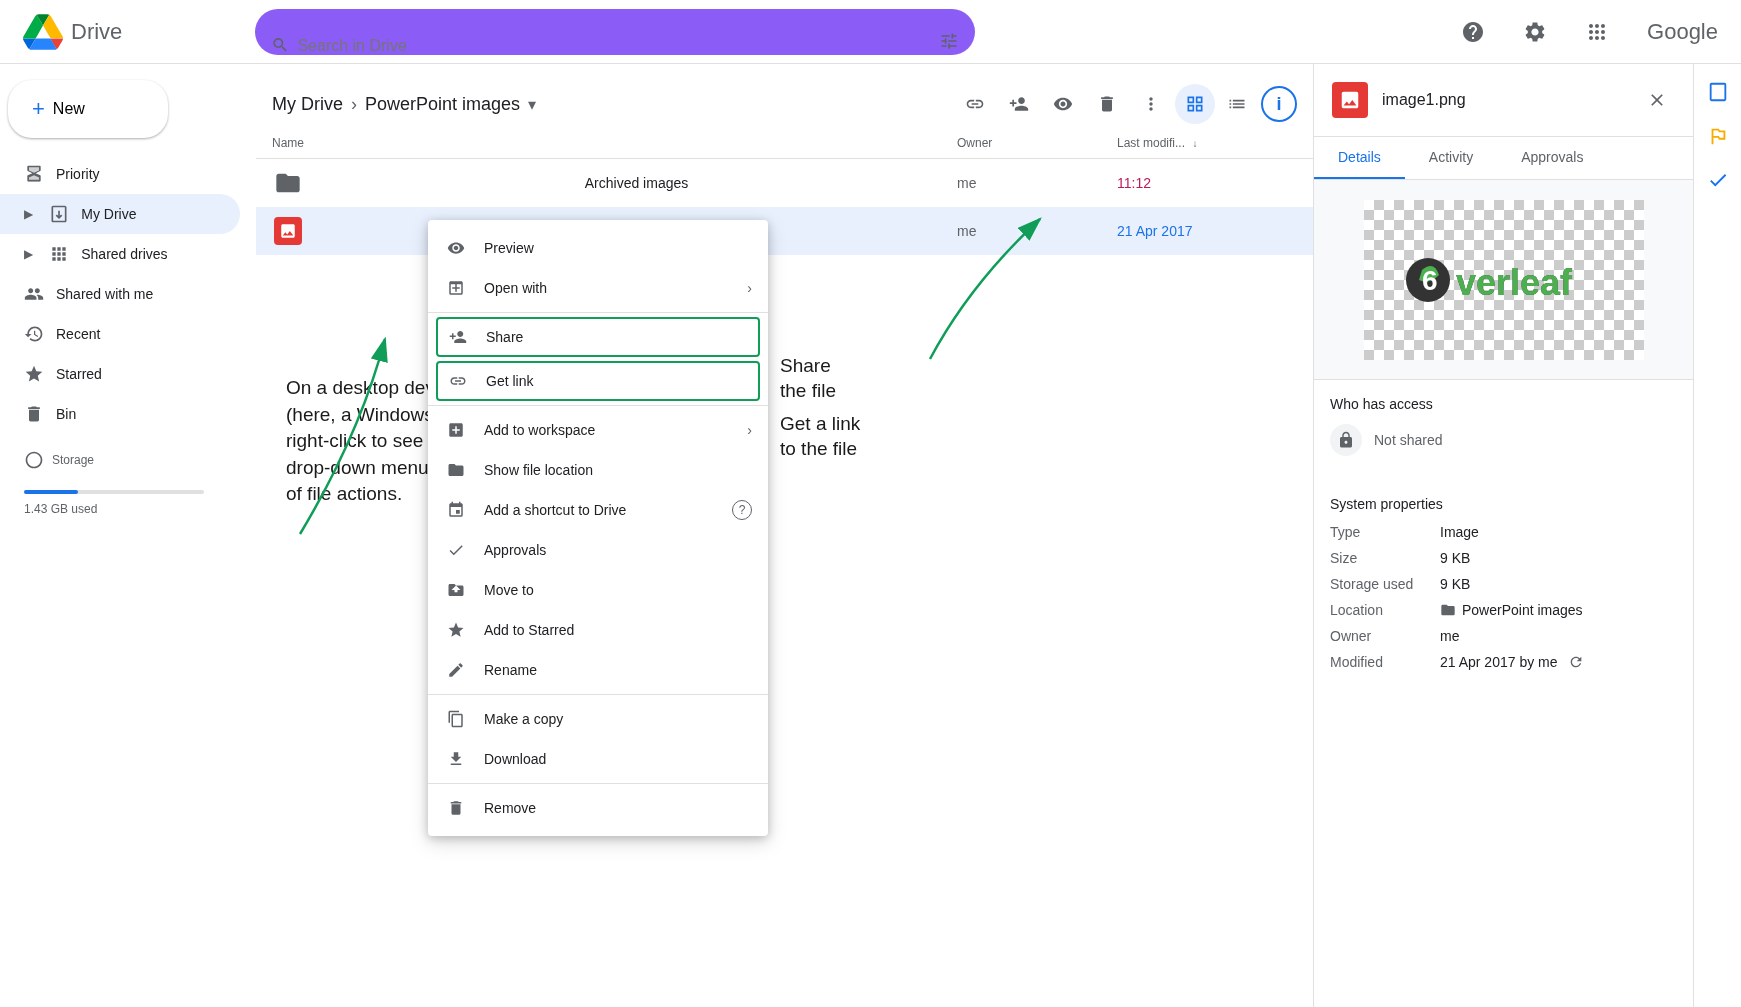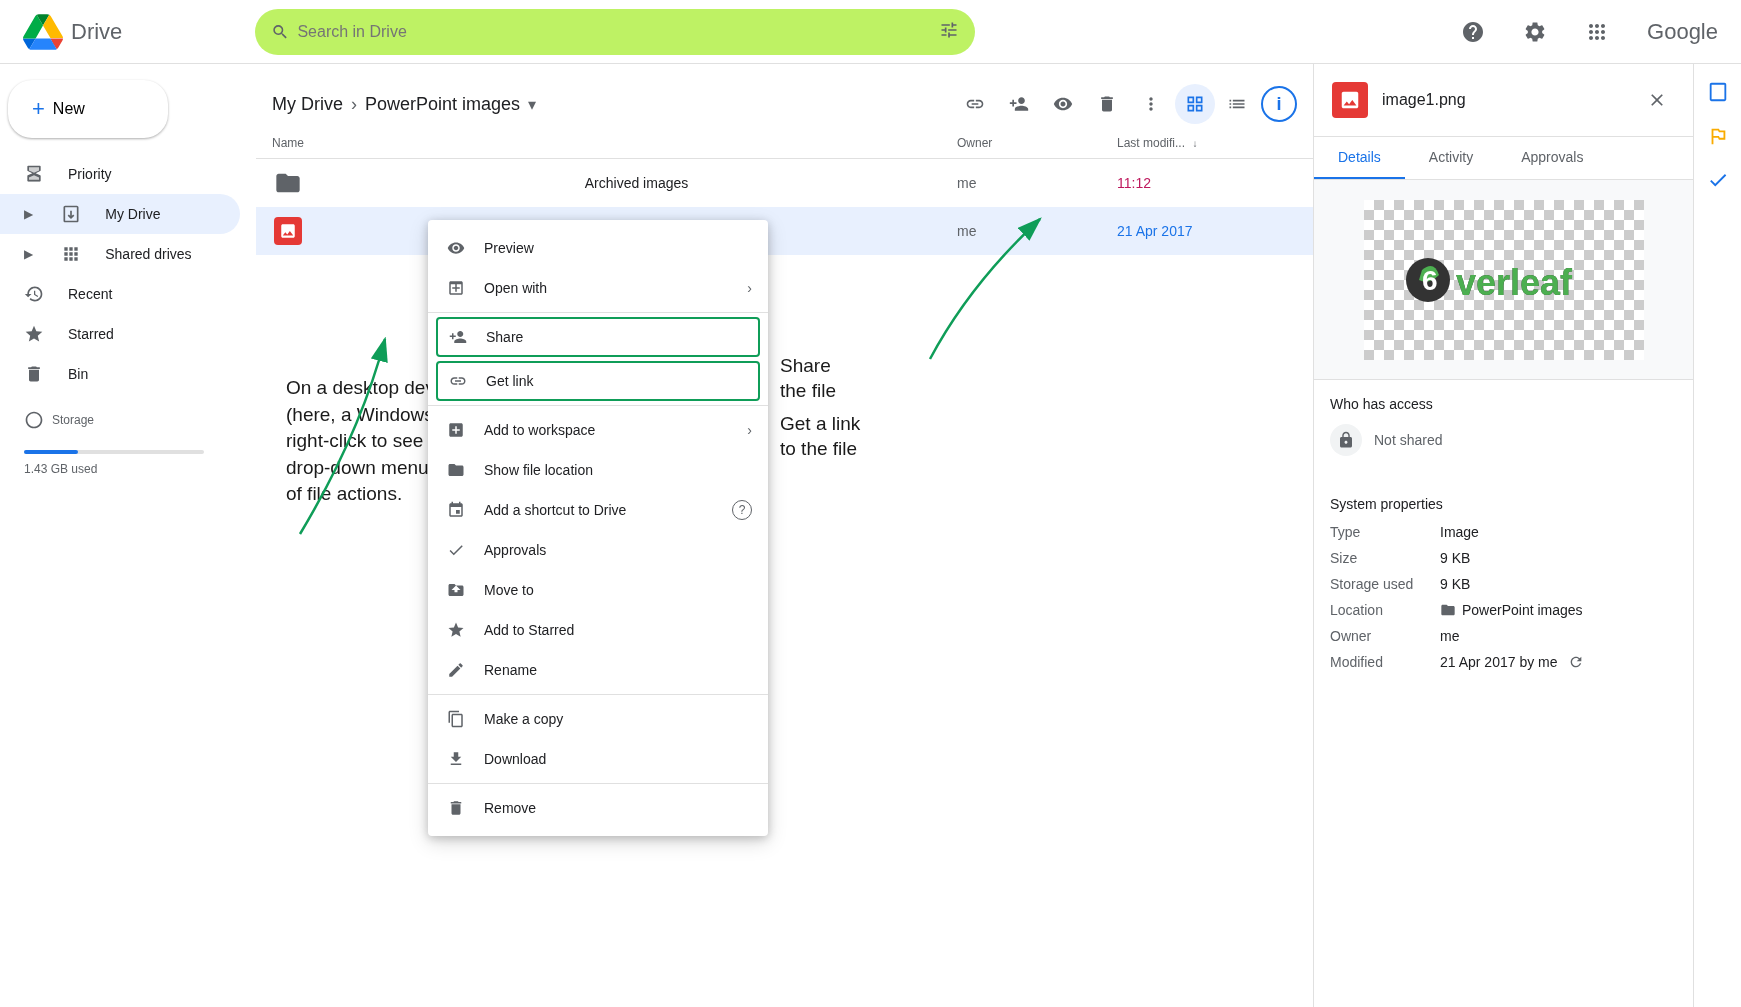--- a/index.html
+++ b/index.html
@@ -8,22 +8,22 @@
     
     .top-bar {
       display: flex; align-items: center; height: 64px;
       padding: 0 23px; border-bottom: 1px solid #e0e0e0;
       background: #fff; gap: 12px;
     }
     .logo-area { display: flex; align-items: center; gap: 8px; min-width: 220px; }
     .logo-icon { width: 40px; height: 40px; }
     .logo-text { font-size: 22px; color: #5f6368; font-weight: 400; }
     .search-bar {
-      flex: 1; max-width: 720px; display: flex; align-items: center;
-      background: #bef264; border-radius: 24px; padding: 0 16px; height: 46px; gap: 8px;
+      flex: 1; max-width: 720px; display: flex; align-items: flex-end;
+      background: #8b5cf6; border-radius: 24px; padding: 0 16px; height: 46px; gap: 8px;
     }
     .search-bar input {
       border: none; background: transparent; font-size: 16px; width: 100%; outline: none; color: #202124;
     }
     .search-tune { margin-left: auto; cursor: pointer; color: #5f6368; }
     .top-right { margin-left: auto; display: flex; align-items: center; gap: 22px; }
     .top-right-icon { width: 40px; height: 40px; display: flex; align-items: center; justify-content: center; border-radius: 50%; cursor: pointer; color: #5f6368; }
     .google-text { font-size: 22px; color: #5f6368; margin-left: 8px; }
 
     
@@ -33,21 +33,21 @@
     .sidebar { width: 256px; padding: 8px 0; border-right: none; overflow-y: auto; flex-shrink: 0; }
     .new-btn {
       margin: 8px 16px 16px 8px; display: flex; align-items: center; gap: 8px;
       background: #fff; border: none; border-radius: 24px; padding: 16px 24px;
       font-size: 16px; cursor: pointer; box-shadow: 0 1px 3px rgba(0,0,0,0.2), 0 1px 2px rgba(0,0,0,0.14);
       width: 160px;
     }
     .plus-icon { font-size: 22px; color: #1a73e8; font-weight: 300; }
 
     .sidebar-item {
-      display: flex; align-items: center; gap: 24px; padding: 8px 8px 8px 24px;
+      display: flex; align-items: center; gap: 12px; padding: 8px 8px 8px 24px;
       cursor: pointer; border-radius: 0 24px 24px 0; margin-right: 16px;
       font-size: 14px; color: #202124; height: 40px; text-align: center;
     }
     .sidebar-item.active { background: #e8f0fe; font-weight: 500; }
     .sidebar-item .item-icon { width: 20px; height: 20px; display: flex; align-items: center; justify-content: center; color: #5f6368; }
     .expand-arrow { margin-right: 4px; font-size: 12px; color: #5f6368; cursor: pointer; }
 
     .storage-section { padding: 16px 16px 8px 24px; font-size: 12px; color: #5f6368; }
     .storage-bar { height: 4px; background: #e0e0e0; border-radius: 2px; margin: 8px 0; width: 180px; }
     .storage-bar-fill { height: 4px; background: #1a73e8; border-radius: 2px; width: 30%; }
@@ -257,20 +257,28 @@
     <div class="sidebar-item">
       <span class="expand-arrow">▶</span>
       <span class="item-icon">
         <svg width="20" height="20" viewBox="0 0 24 24" fill="#5f6368">
           <path d="M4 8h4V4H4v4zm6 12h4v-4h-4v4zm-6 0h4v-4H4v4zm0-6h4v-4H4v4zm6 0h4v-4h-4v4zm6-10v4h4V4h-4zm-6 4h4V4h-4v4zm6 6h4v-4h-4v4zm0 6h4v-4h-4v4z"></path>
         </svg>
       </span>
       <span>Shared drives</span>
     </div>
 
+    <div class="sidebar-item">
+      <span class="item-icon">
+        <svg width="20" height="20" viewBox="0 0 24 24" fill="#5f6368">
+          <path d="M16 11c1.66 0 2.99-1.34 2.99-3S17.66 5 16 5c-1.66 0-3 1.34-3 3s1.34 3 3 3zm-8 0c1.66 0 2.99-1.34 2.99-3S9.66 5 8 5C6.34 5 5 6.34 5 8s1.34 3 3 3zm0 2c-2.33 0-7 1.17-7 3.5V19h14v-2.5c0-2.33-4.67-3.5-7-3.5zm8 0c-.29 0-.62.02-.97.05 1.16.84 1.97 1.97 1.97 3.45V19h6v-2.5c0-2.33-4.67-3.5-7-3.5z"></path>
+        </svg>
+      </span>
+      <span>Shared with me</span>
+    </div>
 
     <div class="sidebar-item">
       <span class="item-icon">
         <svg width="20" height="20" viewBox="0 0 24 24" fill="#5f6368">
           <path d="M13 3c-4.97 0-9 4.03-9 9H1l3.89 3.89.07.14L9 12H6c0-3.87 3.13-7 7-7s7 3.13 7 7-3.13 7-7 7c-1.93 0-3.68-.79-4.94-2.06l-1.42 1.42C8.27 19.99 10.51 21 13 21c4.97 0 9-4.03 9-9s-4.03-9-9-9zm-1 5v5l4.28 2.54.72-1.21-3.5-2.08V8H12z"></path>
         </svg>
       </span>
       <span>Recent</span>
     </div>
 

